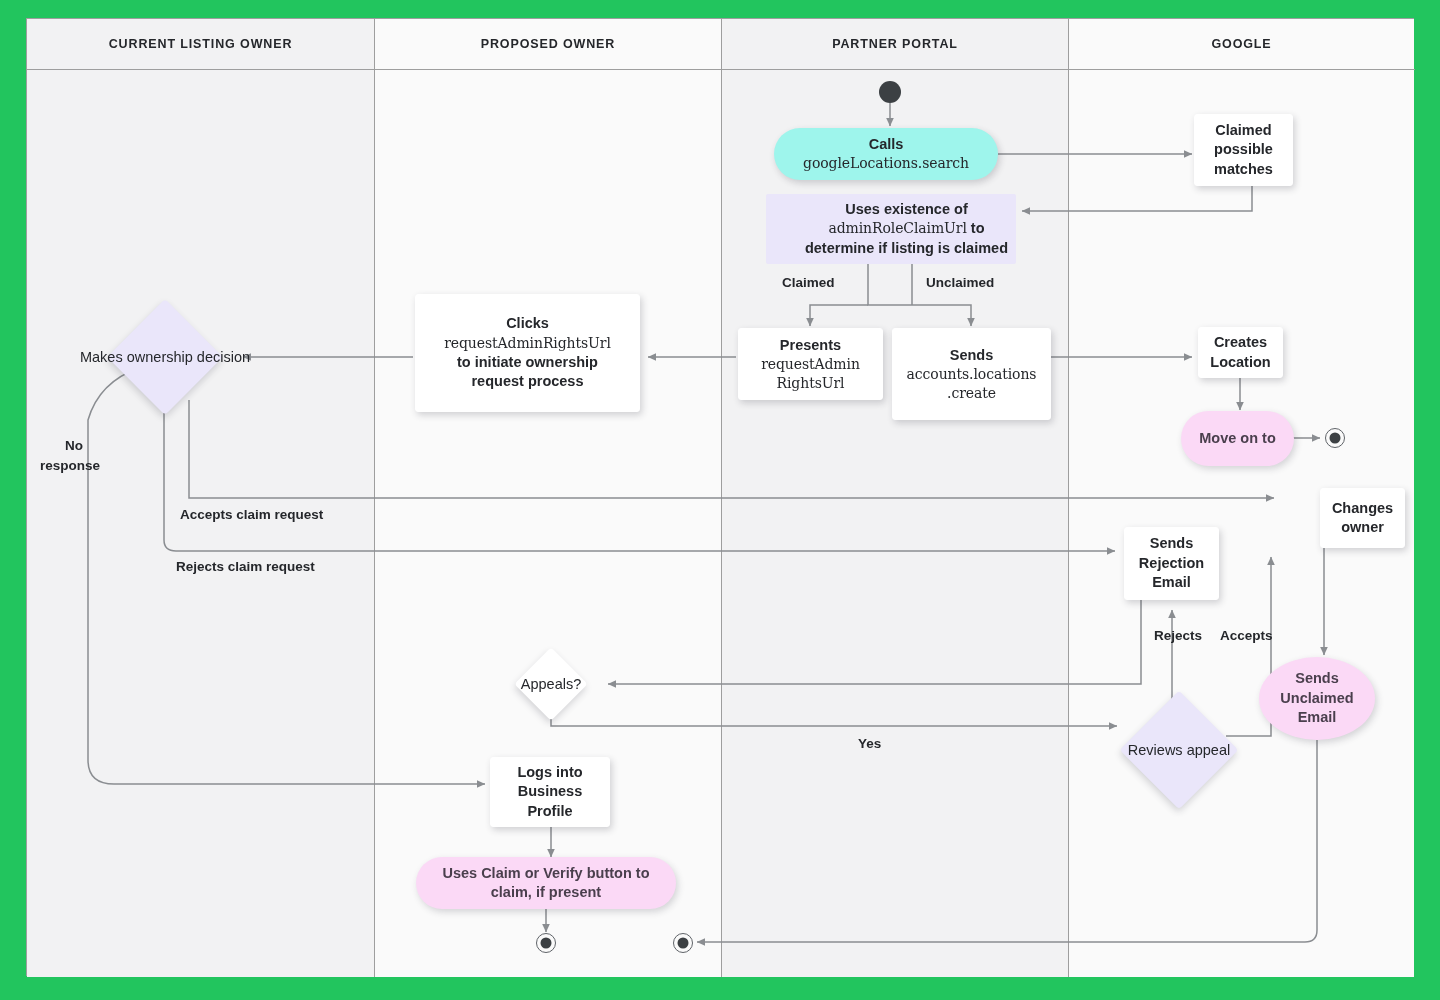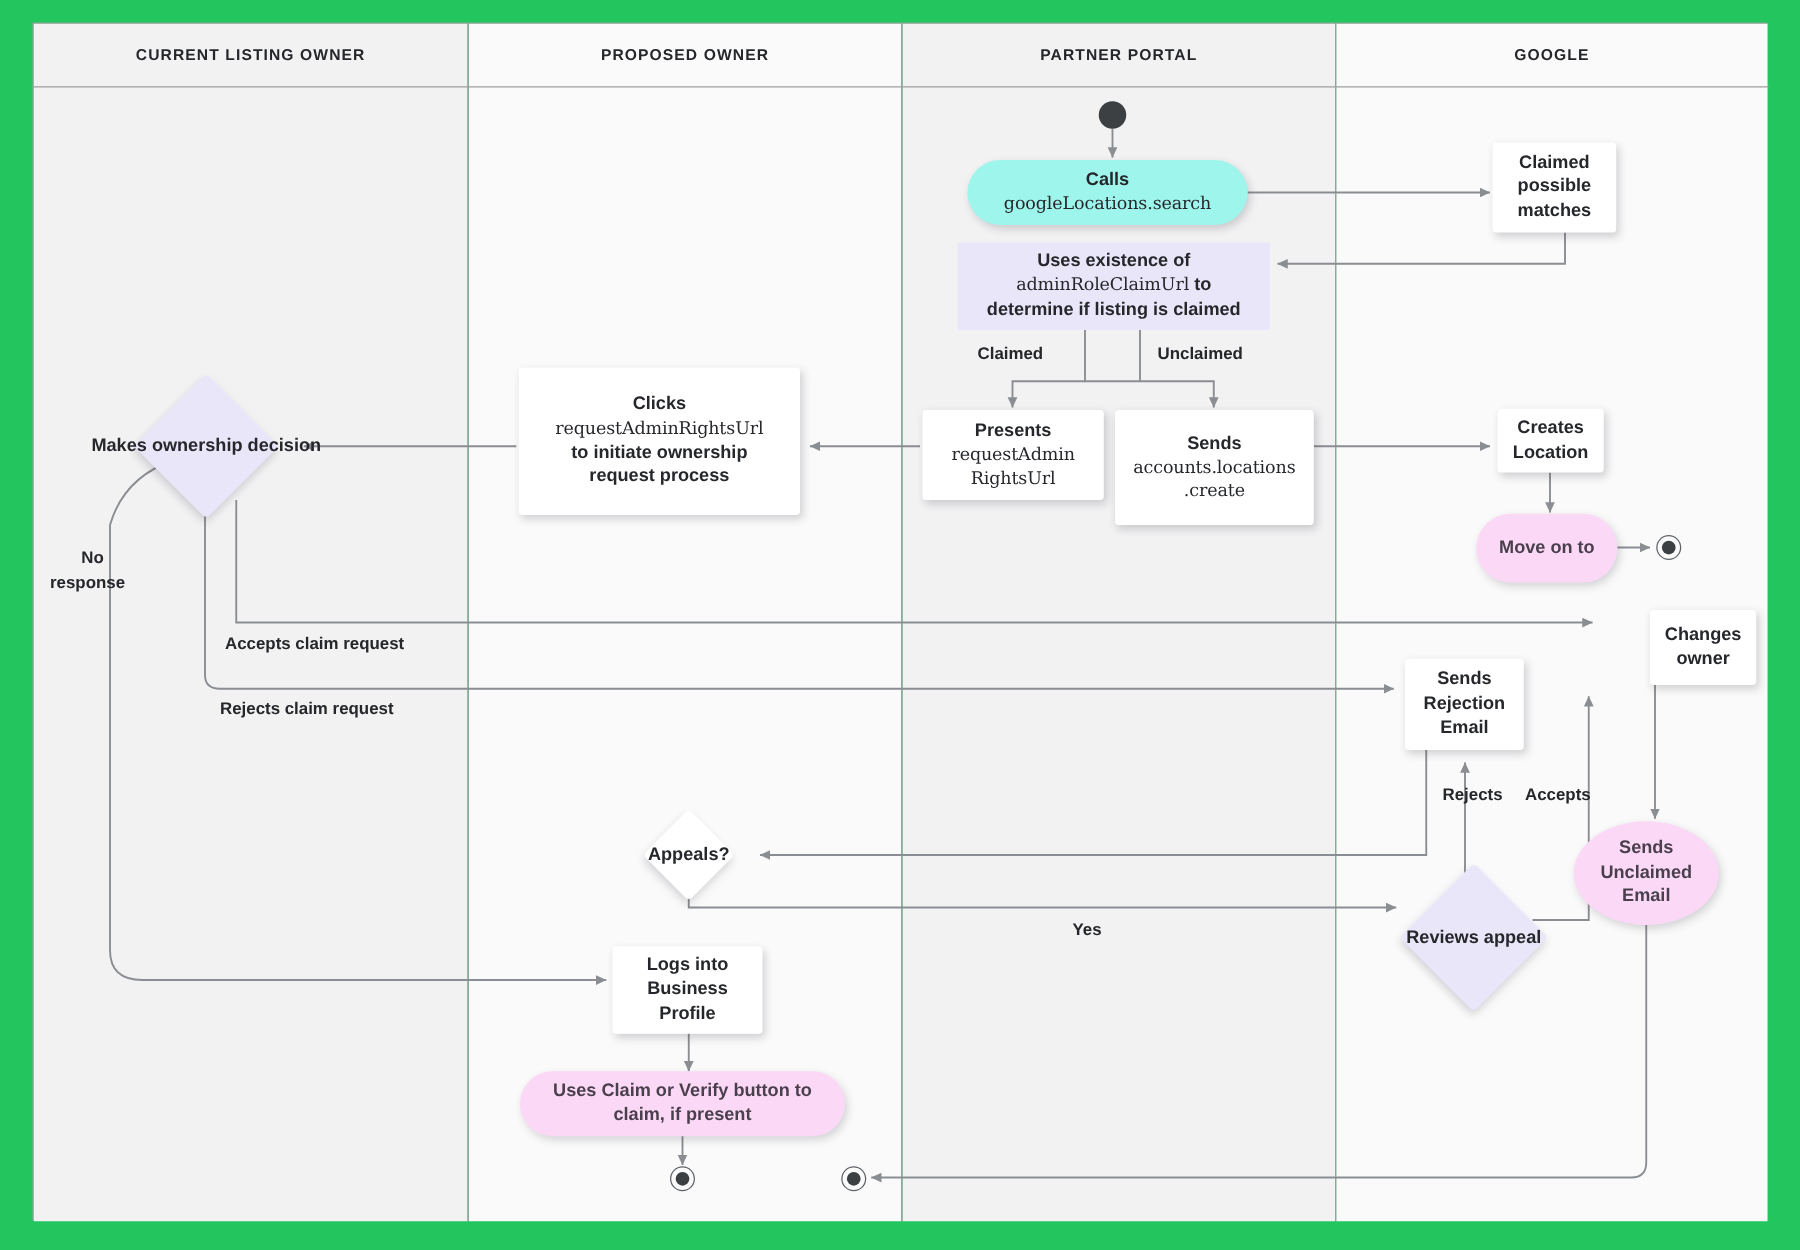--- a/index.html
+++ b/index.html
@@ -110,20 +110,21 @@
   }
   .ellipse-pink {
     background: #fbd9f6;
     border-radius: 50%;
     box-shadow: 2px 3px 7px rgba(40,40,55,0.18);
     color: #4a3f4d;
   }
   .rect-lav {
     background: #eae6fa;
     border-radius: 2px;
+    justify-content: flex-end;
   }
   
   .diamond-wrap {
     position: absolute;
     display: flex;
     align-items: center;
     justify-content: center;
   }
   .diamond-shape {
     position: absolute;
@@ -132,21 +133,21 @@
     border-radius: 4px;
     box-shadow: 2px 3px 7px rgba(40,40,55,0.18);
   }
   .diamond-shape.lav { background: #eae6fa; }
   .diamond-shape.white { background: #ffffff; }
   .diamond-label {
     position: relative;
     z-index: 2;
     text-align: center;
     font-size: 14.5px;
-    font-weight: 700;
+    font-weight: 400;
     line-height: 1.3;
     color: #25272b;
     white-space: nowrap;
   }
 
   
   .start-dot {
     position: absolute;
     width: 22px; height: 22px;
     border-radius: 50%;

